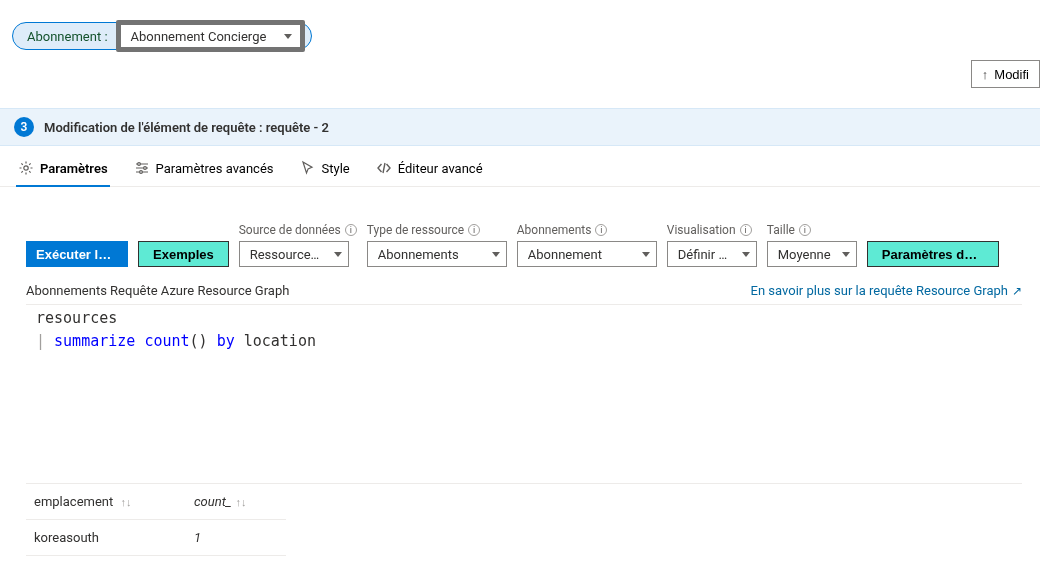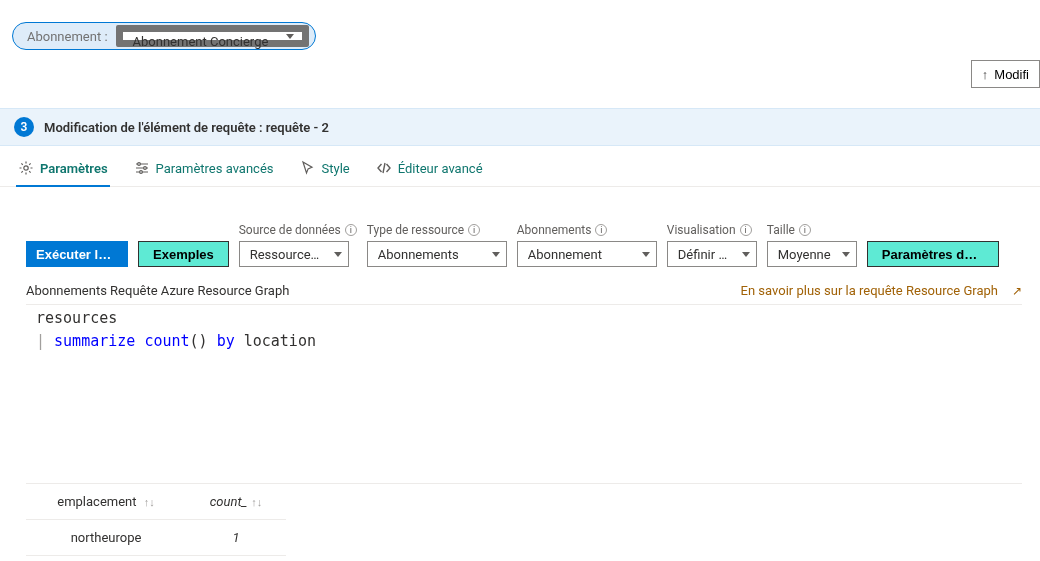--- a/index.html
+++ b/index.html
@@ -16,28 +16,29 @@
     display: inline-flex;
     align-items: center;
     gap: 8px;
     margin: 22px 0 0 12px;
     padding: 2px 6px 2px 14px;
     border: 1px solid #0078d4;
     background: #deecf9;
     border-radius: 16px;
     height: 28px;
   }
-  .subscription-pill .label { color: #737373; }
+  .subscription-pill .label { color: #14532d; }
   .subscription-select {
     display: inline-flex;
+    align-items: center;
     background: #fff;
-    border: 7px solid #737373;
+    border: 5px solid #737373;
     border-radius: 2px;
     padding: 2px 8px 2px 10px;
-    height: 22px;
+    height: 32px;
     cursor: pointer;
     gap: 18px;
   }
   .chev-down {
     width: 0; height: 0;
     border-left: 4px solid transparent;
     border-right: 4px solid transparent;
     border-top: 5px solid #605e5c;
   }
 
@@ -95,21 +96,21 @@
     gap: 22px;
     padding: 8px 16px 0 16px;
     border-bottom: 1px solid #edebe9;
   }
   .tab {
     display: inline-flex;
     align-items: center;
     gap: 6px;
     padding: 6px 2px 10px 2px;
     cursor: pointer;
-    color: #0f766e;
+    color: #000000;
     position: relative;
   }
   .tab.active {
     font-weight: 600;
   }
   .tab.active::after {
     content: "";
     position: absolute;
     left: 0; right: 0; bottom: -1px;
     height: 2px;
@@ -196,26 +197,26 @@
   }
 
   
   .query-label-row {
     display: flex;
     justify-content: space-between;
     align-items: center;
     padding: 6px 18px 6px 26px;
   }
   .link {
-    color: #a16207;
+    color: #0369a1;
     text-decoration: none;
     cursor: pointer;
     display: inline-flex;
     align-items: center;
-    gap: 14px;
+    gap: 4px;
     justify-content: flex-end;
   }
   .ext-icon {
     font-size: 12px;
   }
 
   
   .code-editor {
     border-top: 1px solid #edebe9;
     margin: 0 18px 0 26px;
@@ -233,21 +234,21 @@
   
   .results {
     border-top: 1px solid #edebe9;
     margin: 4px 18px 0 26px;
   }
   table.results-table {
     border-collapse: collapse;
     width: 260px;
   }
   table.results-table th, table.results-table td {
-    text-align: center;
+    text-align: left;
     padding: 10px 8px;
     border-bottom: 1px solid #edebe9;
     font-weight: 400;
   }
   table.results-table th {
     font-weight: 400;
     color: #323130;
   }
   .sort-arrows {
     color: #a19f9d;
@@ -424,24 +425,20 @@
           <span>emplacement</span>
           <span class="sort-arrows">↑↓</span>
         </th>
         <th class="count-col">
           <span>count_</span><span class="sort-arrows">↑↓</span>
         </th>
       </tr>
     </thead>
     <tbody>
       <tr>
-        <td>northeurope</td>
-        <td class="count-col">1</td>
-      </tr>
-      <tr>
         <td>koreasouth</td>
         <td class="count-col">1</td>
       </tr>
     </tbody>
   </table>
 </div>
 
 
 
 

